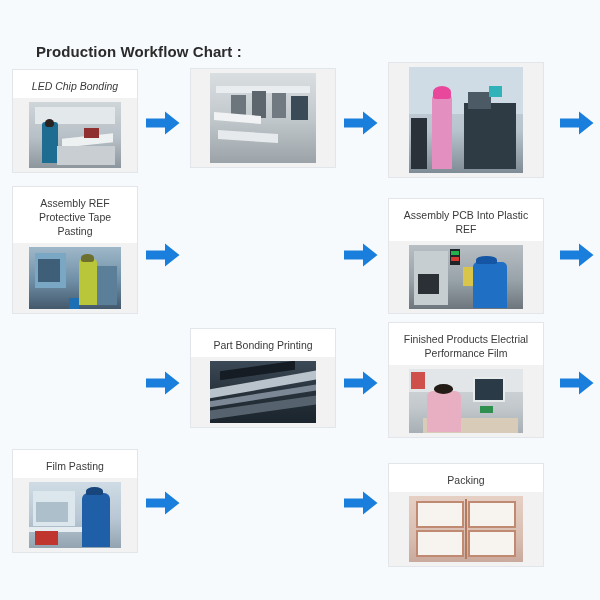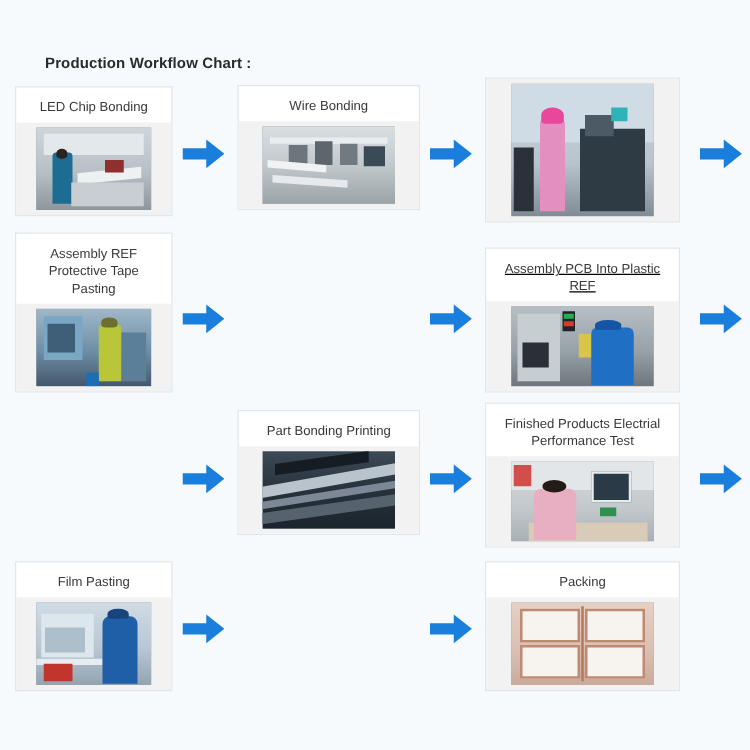--- a/index.html
+++ b/index.html
@@ -12,35 +12,35 @@
     background: #f6fafd;
     font-family: "Liberation Sans", sans-serif;
     overflow: hidden;
     position: relative;
   }
 
   #chart-title {
     position: absolute;
     left: 12px;
     top: 43px;
-    font-size: 12px;
+    font-size: 15px;
     font-weight: bold;
     color: #2b2b2b;
     letter-spacing: 0.1px;
     white-space: nowrap;
     padding-left: 24px;
   }
 
   .flow-row {
     position: absolute;
     left: 0;
     width: 600px;
     height: 120px;
   }
-  .flow-row[data-row="0"] { top: 62px;  height: 118px; }
+  .flow-row[data-row="0"] { top: 62px;  height: 118px; font-style: italic; }
   .flow-row[data-row="1"] { top: 182px; height: 130px; }
   .flow-row[data-row="2"] { top: 322px; height: 118px; }
   .flow-row[data-row="3"] { top: 442px; height: 118px; }
 
   .step-card {
     position: absolute;
     background: #ffffff;
     border: 1px solid #e2e6ea;
     box-sizing: border-box;
     display: flex;
@@ -230,21 +230,20 @@
               <i class="p1"></i>
               <i class="h1"></i>
               <i class="d1"></i>
               <i class="d2"></i>
               <i class="r1"></i>
             </div>
           </div>
         </div>
       </div>
       <div class="step-card" data-col="1" style="top: 6px; height: 100px;">
-        <div class="card-title">Wire Bonding</div>
         <div class="card-photo">
           <div class="photo-inner">
             <div class="sc sc-wire">
               <i class="c1"></i>
               <i class="m1"></i>
               <i class="m2"></i>
               <i class="m3"></i>
               <i class="m4"></i>
               <i class="t1"></i>
               <i class="t2"></i>
@@ -292,21 +291,21 @@
               <i class="g1"></i>
               <i class="g2"></i>
               <i class="bl"></i>
               <i class="y1"></i>
               <i class="y2"></i>
               <i class="bot"></i>
             </div>
           </div>
         </div>
       </div>
-      <div class="step-card" data-col="2" style="top: 16px; height: 116px; text-decoration: underline;">
+      <div class="step-card" data-col="2" style="top: 16px; height: 116px;">
         <div class="card-title">Assembly PCB Into Plastic REF</div>
         <div class="card-photo">
           <div class="photo-inner">
             <div class="sc sc-pcb">
               <i class="panel"></i>
               <i class="drk"></i>
               <i class="light"></i>
               <i class="led1"></i>
               <i class="led2"></i>
               <i class="yel"></i>
@@ -340,21 +339,21 @@
             <div class="sc sc-print">
               <i class="tp"></i>
               <i class="b1"></i>
               <i class="b2"></i>
               <i class="b3"></i>
             </div>
           </div>
         </div>
       </div>
       <div class="step-card" data-col="2" style="top: 0px; height: 116px;">
-        <div class="card-title">Finished Products Electrial Performance Test</div>
+        <div class="card-title">Finished Products Electrial Performance Film</div>
         <div class="card-photo">
           <div class="photo-inner">
             <div class="sc sc-etest">
               <i class="wall"></i>
               <i class="red"></i>
               <i class="mon"></i>
               <i class="desk"></i>
               <i class="pink"></i>
               <i class="head"></i>
               <i class="grn"></i>
@@ -387,21 +386,21 @@
               <i class="cab"></i>
               <i class="cab2"></i>
               <i class="tbl"></i>
               <i class="red"></i>
               <i class="man"></i>
               <i class="cap"></i>
             </div>
           </div>
         </div>
       </div>
-      <div class="step-card" data-col="2" style="top: 7px; height: 104px;">
+      <div class="step-card" data-col="2" style="top: 21px; height: 104px;">
         <div class="card-title">Packing</div>
         <div class="card-photo">
           <div class="photo-inner">
             <div class="sc sc-pack">
               <i class="bx b1"></i>
               <i class="bx b2"></i>
               <i class="bx b3"></i>
               <i class="bx b4"></i>
               <i class="seam"></i>
             </div>

